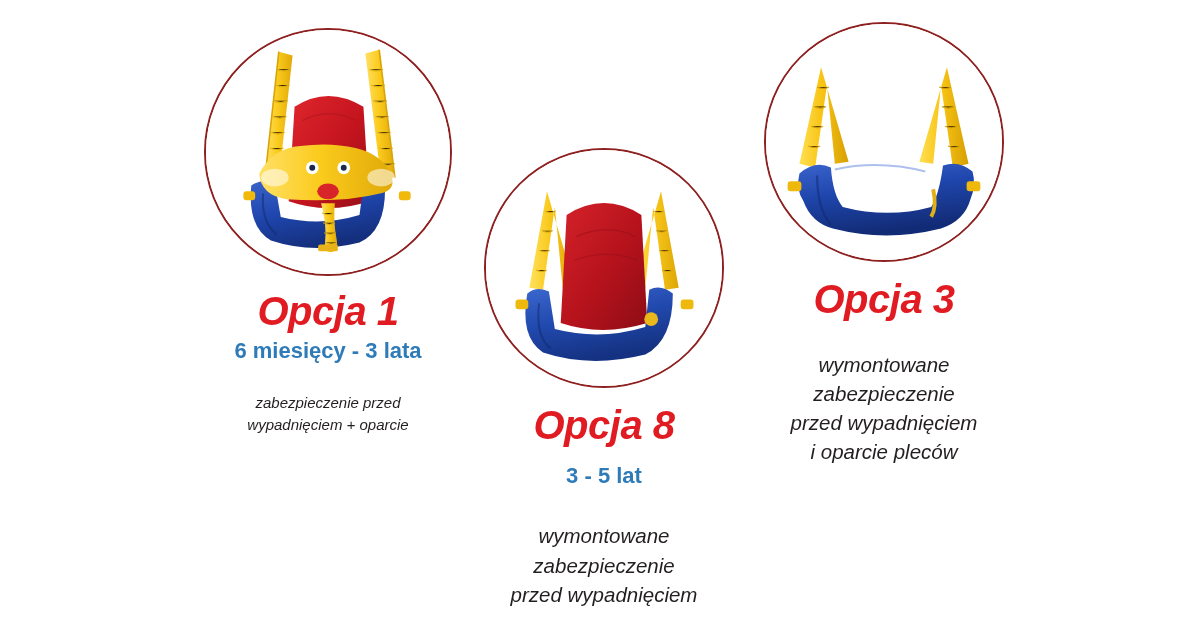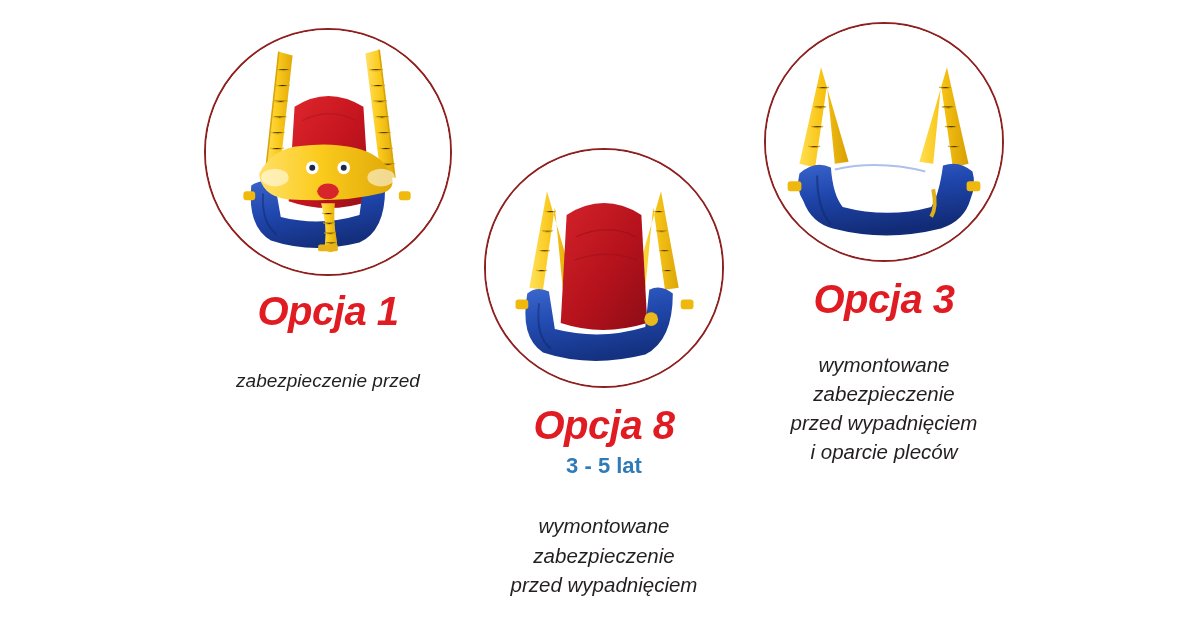--- a/index.html
+++ b/index.html
@@ -67,26 +67,26 @@
     font-style: italic;
     font-weight: normal;
     line-height: 1.42;
   }
 
   
   #option-1 { left: 160px; top: 28px;  width: 336px; }
   #option-1 .photo-circle { width: 248px; height: 248px; }
   #option-1 .opt-title { font-size: 40px; margin-top: 14px; }
   #option-1 .opt-age   { font-size: 22px; margin-top: 6px; }
-  #option-1 .opt-desc  { font-size: 19px; margin-top: 36px; }
+  #option-1 .opt-desc  { font-size: 15px; margin-top: 28px; }
 
   #option-2 { left: 442px; top: 148px; width: 324px; }
   #option-2 .photo-circle { width: 240px; height: 240px; }
   #option-2 .opt-title { font-size: 40px; margin-top: 16px; }
-  #option-2 .opt-age   { font-size: 22px; margin-top: 7px; }
+  #option-2 .opt-age   { font-size: 22px; margin-top: 17px; }
   #option-2 .opt-desc  { font-size: 20.5px; margin-top: 32px; }
 
   #option-3 { left: 722px; top: 22px;  width: 324px; }
   #option-3 .photo-circle { width: 240px; height: 240px; }
   #option-3 .opt-title { font-size: 40px; margin-top: 16px; }
   #option-3 .opt-age   { font-size: 22px; margin-top: 7px; }
   #option-3 .opt-desc  { font-size: 20.5px; margin-top: 30px; }
 
   .swing-svg { display: block; width: 100%; height: 100%; }
 </style>
@@ -177,22 +177,24 @@
           </g>
 
           <rect x="38" y="164" width="12" height="9" rx="3" fill="#f0b90c"></rect>
           <rect x="196" y="164" width="12" height="9" rx="3" fill="#f0b90c"></rect>
           <rect x="114" y="218" width="20" height="7" rx="2" fill="#e7b21a"></rect>
         </svg>
       </div>
     </div>
 
     <div class="opt-title">Opcja 1</div>
+    <div class="opt-age">6 miesięcy - 3 lata</div>
     <div class="opt-desc">
       <div>zabezpieczenie przed</div>
+      <div>wypadnięciem + oparcie</div>
     </div>
   </div>
 
   <div class="option" id="option-2">
 
     <div class="photo-circle">
       <div class="photo-inner">
         <svg class="swing-svg" viewBox="0 0 240 240" xmlns="http://www.w3.org/2000/svg" aria-hidden="true">
           <defs>
             <linearGradient id="redB" x1="0" y1="0" x2="1" y2="1">

